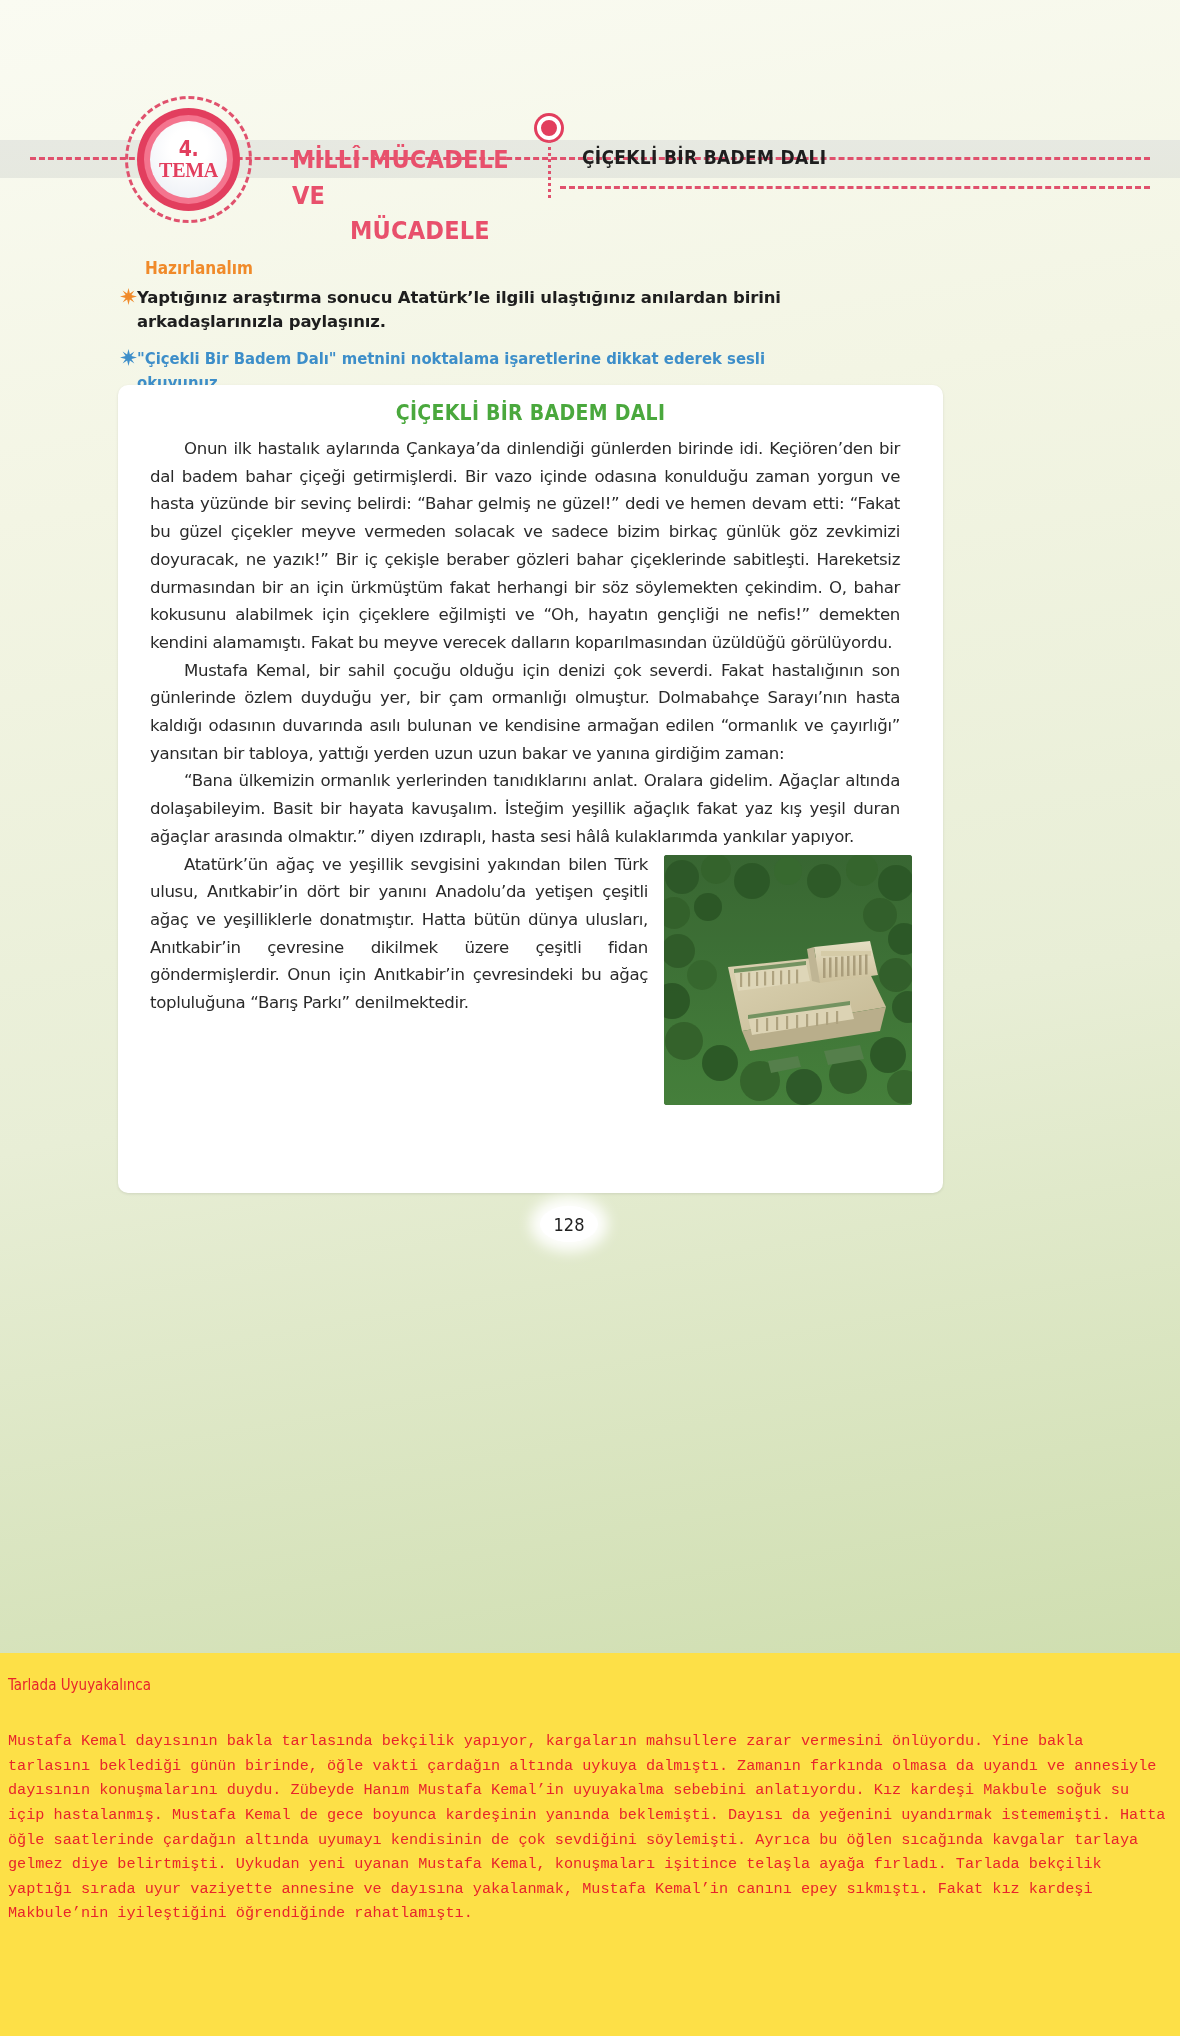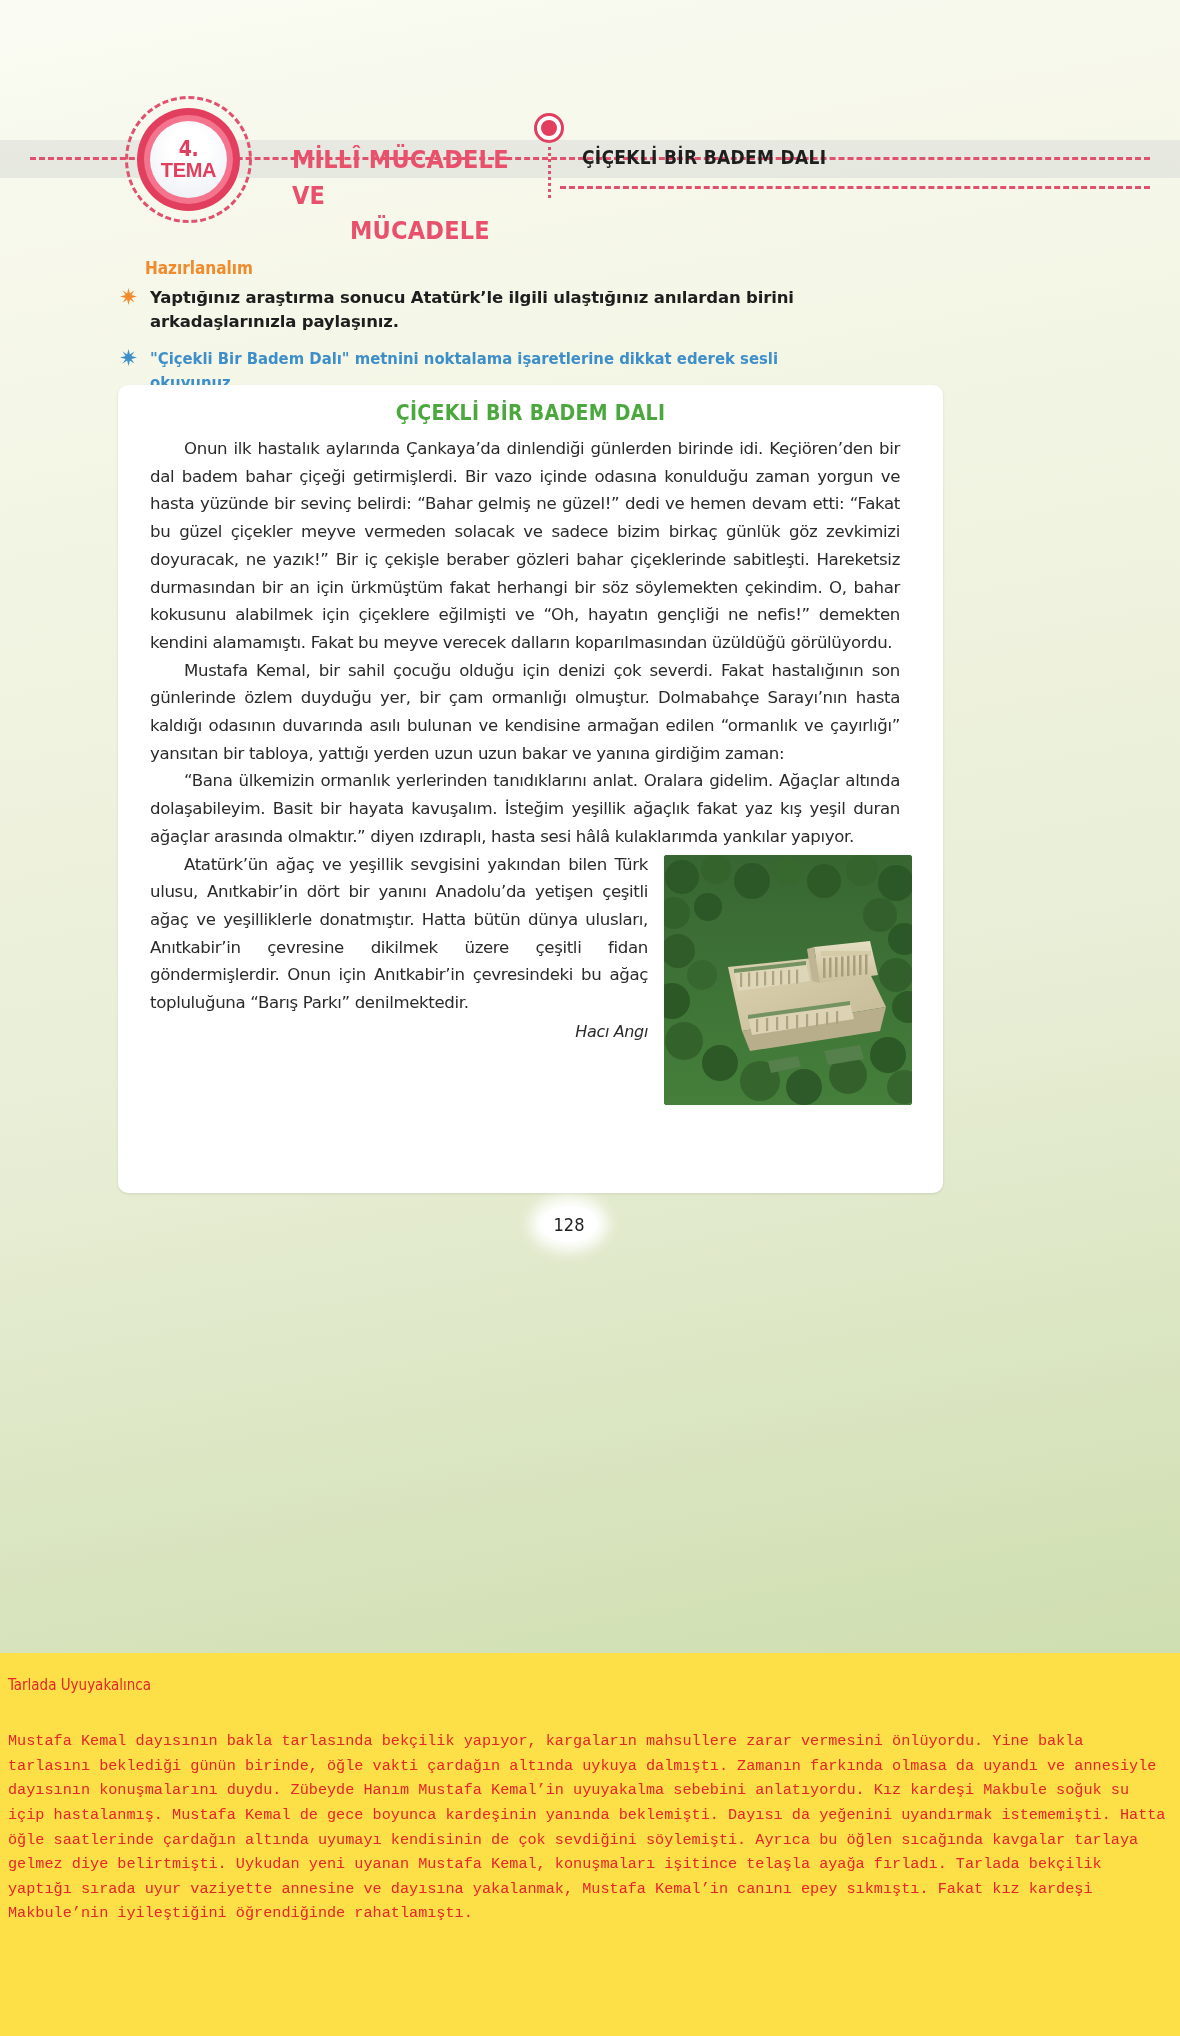--- a/index.html
+++ b/index.html
@@ -91,21 +91,21 @@
     color: #e23e5e;
     font-size: 21px;
     font-weight: bold;
     font-family: "DejaVu Sans Condensed", "Liberation Sans Narrow", "Liberation Sans", sans-serif;
     letter-spacing: -.5px;
   }
   .badge-word {
     color: #e23e5e;
     font-size: 20px;
     font-weight: bold;
-    font-family: Liberation Sans, sans-serif;
+    font-family: Liberation Serif, serif;
     letter-spacing: -.3px;
   }
 
   .theme-title {
     position: absolute;
     left: 292px; top: 142px;
     width: 250px;
     color: #e8506c;
     font-size: 25px;
     font-weight: bold;
@@ -148,21 +148,21 @@
     color: #f08a2a;
     font-size: 17px;
     font-weight: bold;
     font-family: "DejaVu Sans Condensed", "Liberation Sans Narrow", "Liberation Sans", sans-serif;
   }
   .prep-item {
     position: absolute;
     left: 120px;
     width: 700px;
     display: flex;
-    gap: 13px;
+    gap: 0;
     align-items: flex-start;
   }
   .prep-item.one { top: 286px; }
   .prep-item.two { top: 347px; }
 
   .star-icon { flex: 0 0 auto; margin-top: 2px; }
 
   .prep-text-1 {
     color: #1e1e1e;
     font-size: 16.5px;
@@ -433,21 +433,20 @@
           <polygon points="160,196 196,190 200,204 164,210" fill="#4e7a44"></polygon>
           <polygon points="104,206 134,201 137,212 107,218" fill="#4e7a44"></polygon>
 
           <rect width="248" height="250" fill="#cfe0b4" opacity="0.06"></rect>
         </svg>
       </div>
 
       <p>Atatürk’ün ağaç ve yeşillik sevgisini yakından bilen Türk ulusu, Anıtkabir’in dört bir yanını Anadolu’da yetişen çeşitli ağaç ve yeşilliklerle donatmıştır. Hatta bütün dünya ulusları, Anıtkabir’in çevresine dikilmek üzere çeşitli fidan göndermişlerdir. Onun için Anıtkabir’in çevresindeki bu ağaç topluluğuna “Barış Parkı” denilmektedir.</p>
 
       <div class="attribution">
-        <div>Hacı Angı</div>
       </div>
     </div>
   </div>
 
   <div class="page-num">128</div>
 </div>
 
 <div id="bottom-pane">
   <div class="ocr-title">Tarlada Uyuyakalınca</div>
   <div class="ocr-body">Mustafa Kemal dayısının bakla tarlasında bekçilik yapıyor, kargaların mahsullere zarar vermesini önlüyordu. Yine bakla tarlasını beklediği günün birinde, öğle vakti çardağın altında uykuya dalmıştı. Zamanın farkında olmasa da uyandı ve annesiyle dayısının konuşmalarını duydu. Zübeyde Hanım Mustafa Kemal’in uyuyakalma sebebini anlatıyordu. Kız kardeşi Makbule soğuk su içip hastalanmış. Mustafa Kemal de gece boyunca kardeşinin yanında beklemişti. Dayısı da yeğenini uyandırmak istememişti. Hatta öğle saatlerinde çardağın altında uyumayı kendisinin de çok sevdiğini söylemişti. Ayrıca bu öğlen sıcağında kavgalar tarlaya gelmez diye belirtmişti. Uykudan yeni uyanan Mustafa Kemal, konuşmaları işitince telaşla ayağa fırladı. Tarlada bekçilik yaptığı sırada uyur vaziyette annesine ve dayısına yakalanmak, Mustafa Kemal’in canını epey sıkmıştı. Fakat kız kardeşi Makbule’nin iyileştiğini öğrendiğinde rahatlamıştı.</div>

